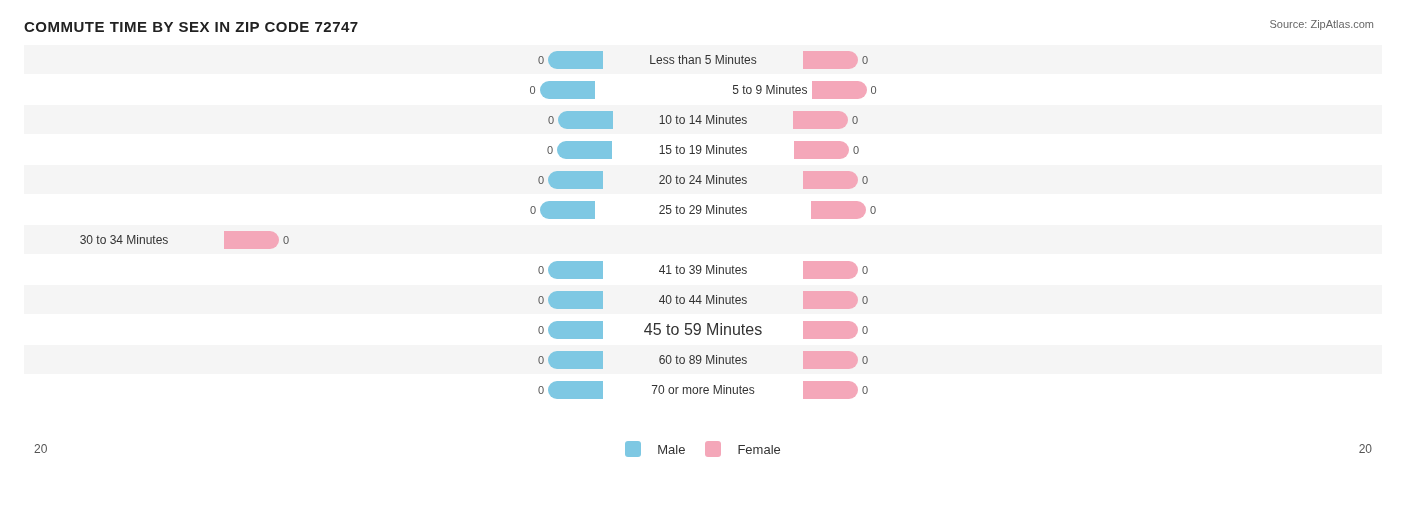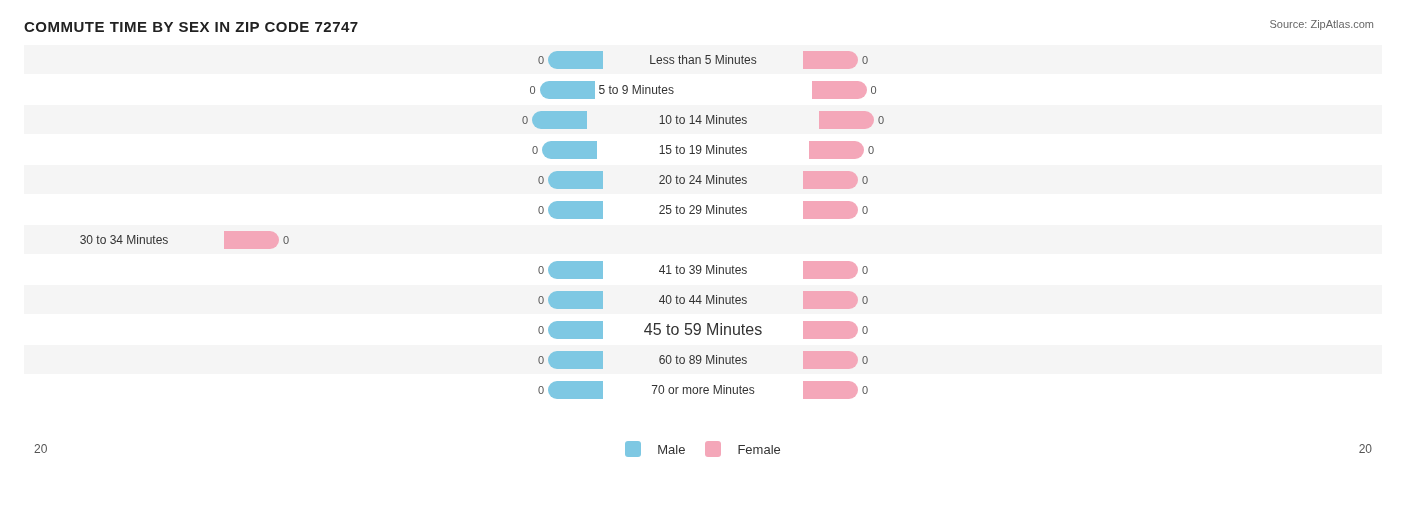--- a/index.html
+++ b/index.html
@@ -86,43 +86,43 @@
         <div style="flex: 1 1 0%; display: flex; align-items: center; justify-content: flex-start; height: 100%;">
           <div style="height: 18px; width: 55px; border-radius: 0px 9px 9px 0px; background: rgb(244, 167, 185);"></div>
           <span style="font-size: 11px; color: rgb(85, 85, 85); margin-left: 4px;">0</span>
         </div>
       </div>
       <div style="display: flex; align-items: center; height: 29px; background: rgb(255, 255, 255); margin-bottom: 1px;">
         <div style="flex: 1 1 0%; display: flex; align-items: center; justify-content: flex-end; height: 100%; position: relative; overflow: visible;">
           <span style="font-size: 11px; color: rgb(85, 85, 85); margin-right: 4px;">0</span>
           <div style="height: 18px; width: 55px; border-radius: 9px 0px 0px 9px; background: rgb(126, 200, 227);"></div>
         </div>
-        <div style="width: 217px; flex-shrink: 0; text-align: left; font-size: 12px; color: rgb(51, 51, 51); z-index: 3; padding: 0px 4px;">5 to 9 Minutes</div>
-        <div style="flex: 1 1 0%; display: flex; align-items: center; justify-content: flex-start; height: 100%;">
-          <div style="height: 18px; width: 55px; border-radius: 0px 9px 9px 0px; background: rgb(244, 167, 185);"></div>
-          <span style="font-size: 11px; color: rgb(85, 85, 85); margin-left: 4px;">0</span>
-        </div>
-      </div>
-      <div style="display: flex; align-items: center; height: 29px; background: rgb(245, 245, 245); margin-bottom: 1px;">
-        <div style="flex: 1 1 0%; display: flex; align-items: center; justify-content: flex-end; height: 100%; position: relative; overflow: visible;">
-          <span style="font-size: 11px; color: rgb(85, 85, 85); margin-right: 4px;">0</span>
-          <div style="height: 18px; width: 55px; border-radius: 9px 0px 0px 9px; background: rgb(126, 200, 227);"></div>
-        </div>
-        <div style="width: 232px; flex-shrink: 0; text-align: center; font-size: 12px; color: rgb(51, 51, 51); z-index: 3; padding: 0px 4px;">10 to 14 Minutes</div>
-        <div style="flex: 1 1 0%; display: flex; align-items: center; justify-content: flex-start; height: 100%;">
-          <div style="height: 18px; width: 55px; border-radius: 0px 9px 9px 0px; background: rgb(244, 167, 185);"></div>
-          <span style="font-size: 11px; color: rgb(85, 85, 85); margin-left: 4px;">0</span>
-        </div>
-      </div>
-      <div style="display: flex; align-items: center; height: 29px; background: rgb(255, 255, 255); margin-bottom: 1px;">
-        <div style="flex: 1 1 0%; display: flex; align-items: center; justify-content: flex-end; height: 100%; position: relative; overflow: visible;">
-          <span style="font-size: 11px; color: rgb(85, 85, 85); margin-right: 4px;">0</span>
-          <div style="height: 18px; width: 55px; border-radius: 9px 0px 0px 9px; background: rgb(126, 200, 227);"></div>
-        </div>
-        <div style="width: 212px; flex-shrink: 0; text-align: center; font-size: 12px; color: rgb(51, 51, 51); z-index: 3; padding: 0px 4px;">15 to 19 Minutes</div>
+        <div style="width: 217px; flex-shrink: 0; text-align: right; font-size: 12px; color: rgb(51, 51, 51); z-index: 3; padding: 0px 4px;">5 to 9 Minutes</div>
+        <div style="flex: 1 1 0%; display: flex; align-items: center; justify-content: flex-start; height: 100%;">
+          <div style="height: 18px; width: 55px; border-radius: 0px 9px 9px 0px; background: rgb(244, 167, 185);"></div>
+          <span style="font-size: 11px; color: rgb(85, 85, 85); margin-left: 4px;">0</span>
+        </div>
+      </div>
+      <div style="display: flex; align-items: center; height: 29px; background: rgb(245, 245, 245); margin-bottom: 1px;">
+        <div style="flex: 1 1 0%; display: flex; align-items: center; justify-content: flex-end; height: 100%; position: relative; overflow: visible;">
+          <span style="font-size: 11px; color: rgb(85, 85, 85); margin-right: 4px;">0</span>
+          <div style="height: 18px; width: 55px; border-radius: 9px 0px 0px 9px; background: rgb(126, 200, 227);"></div>
+        </div>
+        <div style="width: 180px; flex-shrink: 0; text-align: center; font-size: 12px; color: rgb(51, 51, 51); z-index: 3; padding: 0px 4px;">10 to 14 Minutes</div>
+        <div style="flex: 1 1 0%; display: flex; align-items: center; justify-content: flex-start; height: 100%;">
+          <div style="height: 18px; width: 55px; border-radius: 0px 9px 9px 0px; background: rgb(244, 167, 185);"></div>
+          <span style="font-size: 11px; color: rgb(85, 85, 85); margin-left: 4px;">0</span>
+        </div>
+      </div>
+      <div style="display: flex; align-items: center; height: 29px; background: rgb(255, 255, 255); margin-bottom: 1px;">
+        <div style="flex: 1 1 0%; display: flex; align-items: center; justify-content: flex-end; height: 100%; position: relative; overflow: visible;">
+          <span style="font-size: 11px; color: rgb(85, 85, 85); margin-right: 4px;">0</span>
+          <div style="height: 18px; width: 55px; border-radius: 9px 0px 0px 9px; background: rgb(126, 200, 227);"></div>
+        </div>
+        <div style="width: 182px; flex-shrink: 0; text-align: center; font-size: 12px; color: rgb(51, 51, 51); z-index: 3; padding: 0px 4px;">15 to 19 Minutes</div>
         <div style="flex: 1 1 0%; display: flex; align-items: center; justify-content: flex-start; height: 100%;">
           <div style="height: 18px; width: 55px; border-radius: 0px 9px 9px 0px; background: rgb(244, 167, 185);"></div>
           <span style="font-size: 11px; color: rgb(85, 85, 85); margin-left: 4px;">0</span>
         </div>
       </div>
       <div style="display: flex; align-items: center; height: 29px; background: rgb(245, 245, 245); margin-bottom: 1px;">
         <div style="flex: 1 1 0%; display: flex; align-items: center; justify-content: flex-end; height: 100%; position: relative; overflow: visible;">
           <span style="font-size: 11px; color: rgb(85, 85, 85); margin-right: 4px;">0</span>
           <div style="height: 18px; width: 55px; border-radius: 9px 0px 0px 9px; background: rgb(126, 200, 227);"></div>
         </div>
@@ -130,21 +130,21 @@
         <div style="flex: 1 1 0%; display: flex; align-items: center; justify-content: flex-start; height: 100%;">
           <div style="height: 18px; width: 55px; border-radius: 0px 9px 9px 0px; background: rgb(244, 167, 185);"></div>
           <span style="font-size: 11px; color: rgb(85, 85, 85); margin-left: 4px;">0</span>
         </div>
       </div>
       <div style="display: flex; align-items: center; height: 29px; background: rgb(255, 255, 255); margin-bottom: 1px;">
         <div style="flex: 1 1 0%; display: flex; align-items: center; justify-content: flex-end; height: 100%; position: relative; overflow: visible;">
           <span style="font-size: 11px; color: rgb(85, 85, 85); margin-right: 4px;">0</span>
           <div style="height: 18px; width: 55px; border-radius: 9px 0px 0px 9px; background: rgb(126, 200, 227);"></div>
         </div>
-        <div style="width: 200px; flex-shrink: 0; text-align: center; font-size: 12px; color: rgb(51, 51, 51); z-index: 3; padding: 0px 4px;">25 to 29 Minutes</div>
+        <div style="width: 216px; flex-shrink: 0; text-align: center; font-size: 12px; color: rgb(51, 51, 51); z-index: 3; padding: 0px 4px;">25 to 29 Minutes</div>
         <div style="flex: 1 1 0%; display: flex; align-items: center; justify-content: flex-start; height: 100%;">
           <div style="height: 18px; width: 55px; border-radius: 0px 9px 9px 0px; background: rgb(244, 167, 185);"></div>
           <span style="font-size: 11px; color: rgb(85, 85, 85); margin-left: 4px;">0</span>
         </div>
       </div>
       <div style="display: flex; align-items: center; height: 29px; background: rgb(245, 245, 245); margin-bottom: 1px;">
         <div style="width: 200px; flex-shrink: 0; text-align: center; font-size: 12px; color: rgb(51, 51, 51); z-index: 3; padding: 0px 4px;">30 to 34 Minutes</div>
         <div style="flex: 1 1 0%; display: flex; align-items: center; justify-content: flex-start; height: 100%;">
           <div style="height: 18px; width: 55px; border-radius: 0px 9px 9px 0px; background: rgb(244, 167, 185);"></div>
           <span style="font-size: 11px; color: rgb(85, 85, 85); margin-left: 4px;">0</span>

